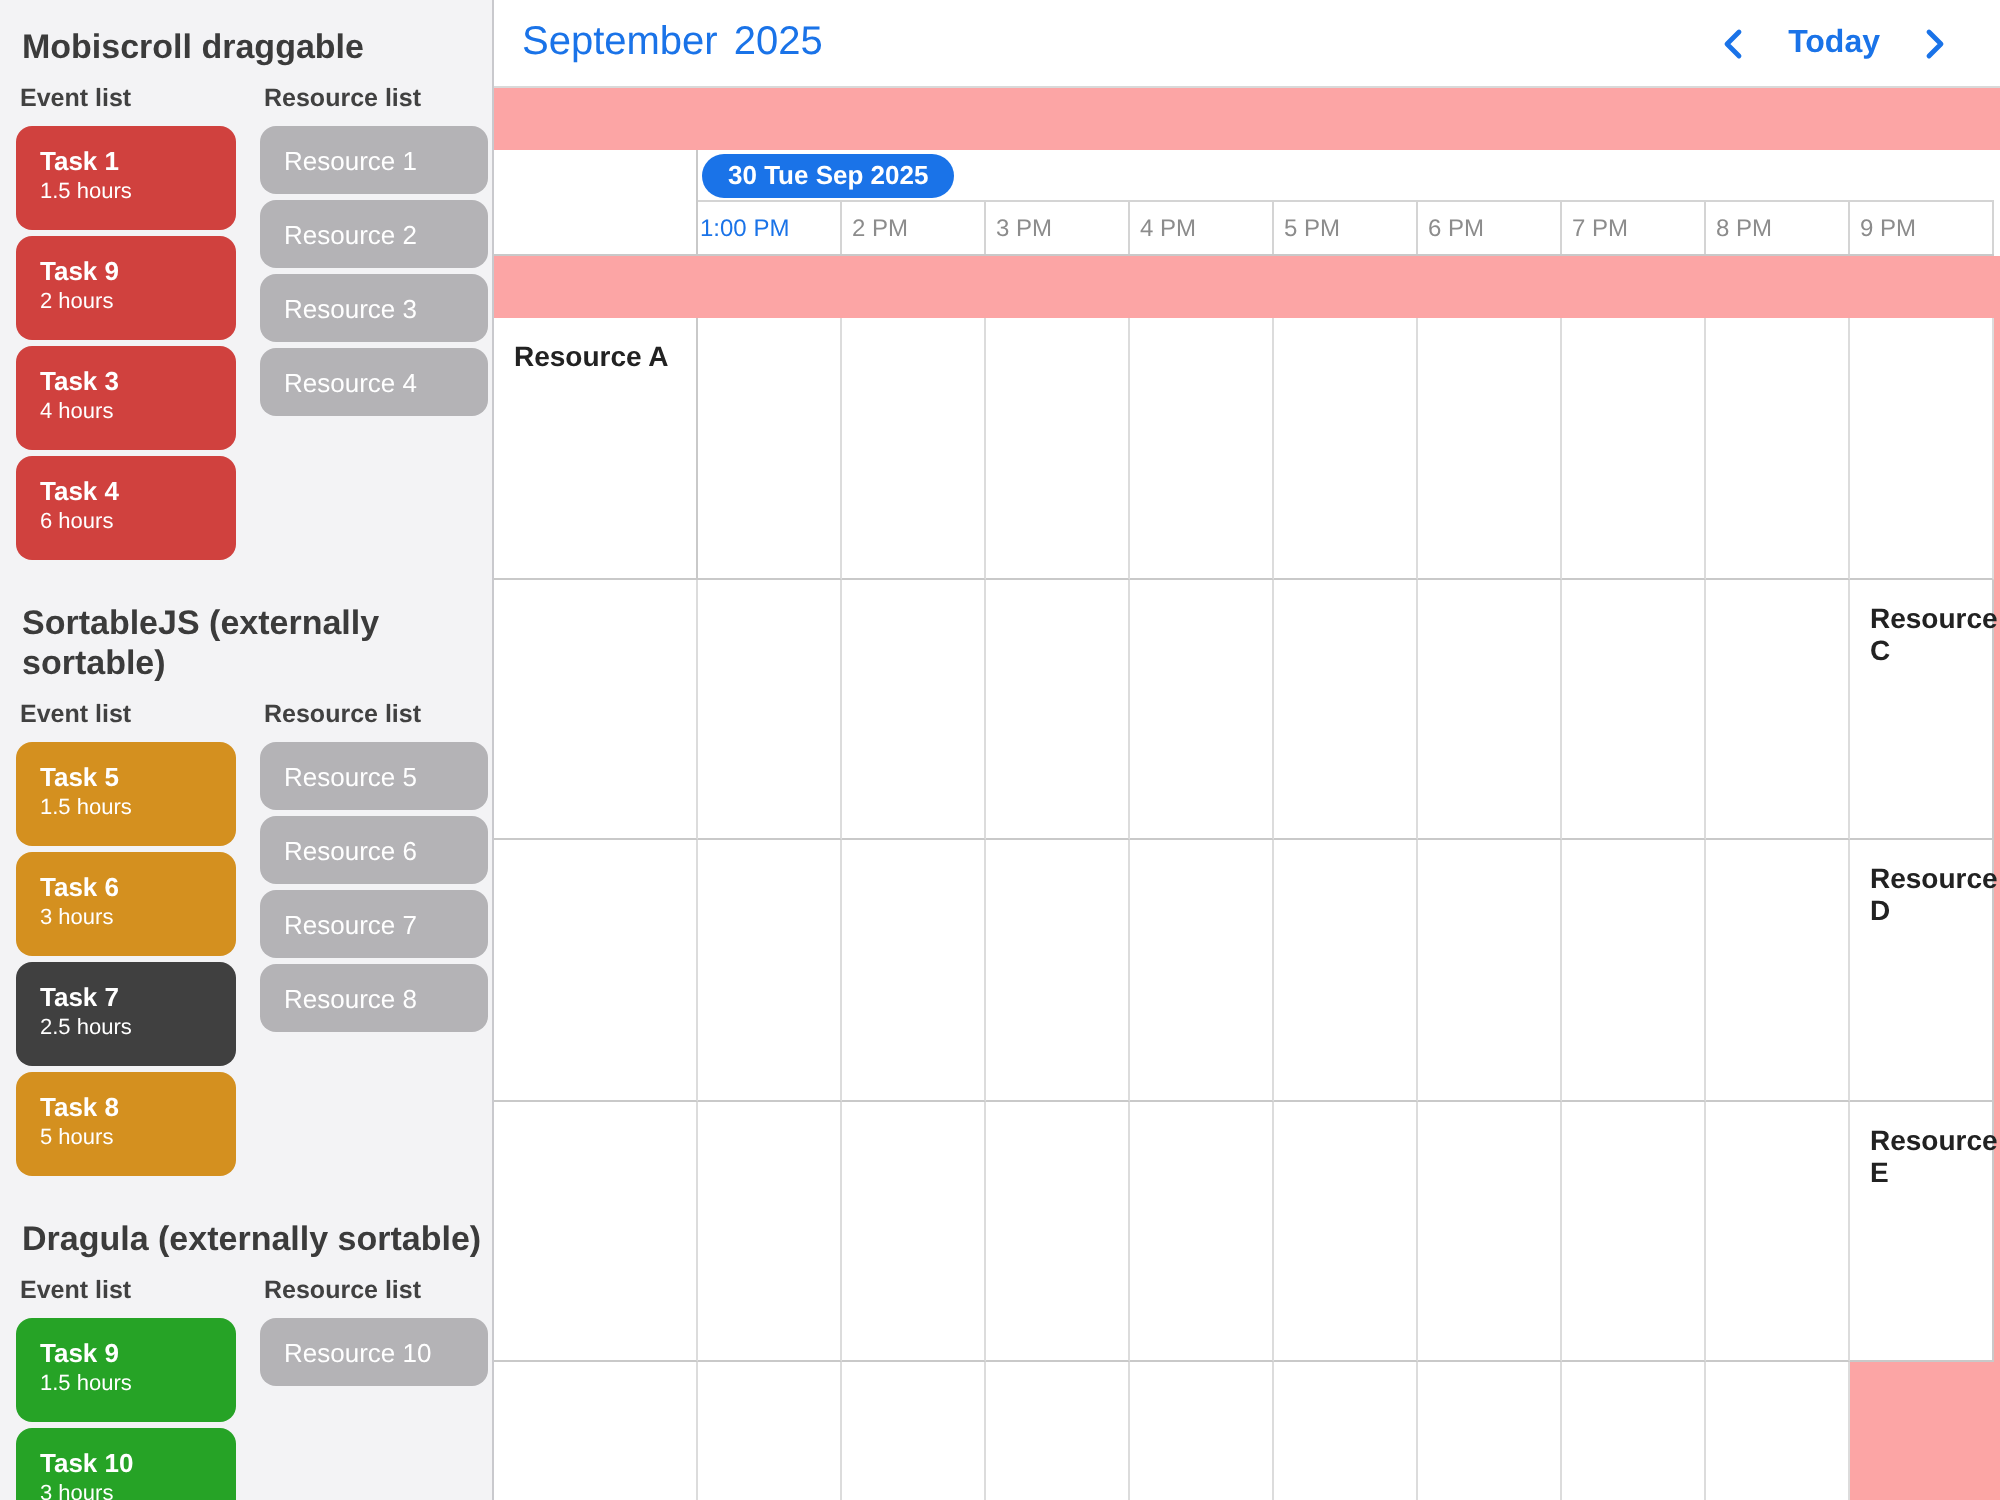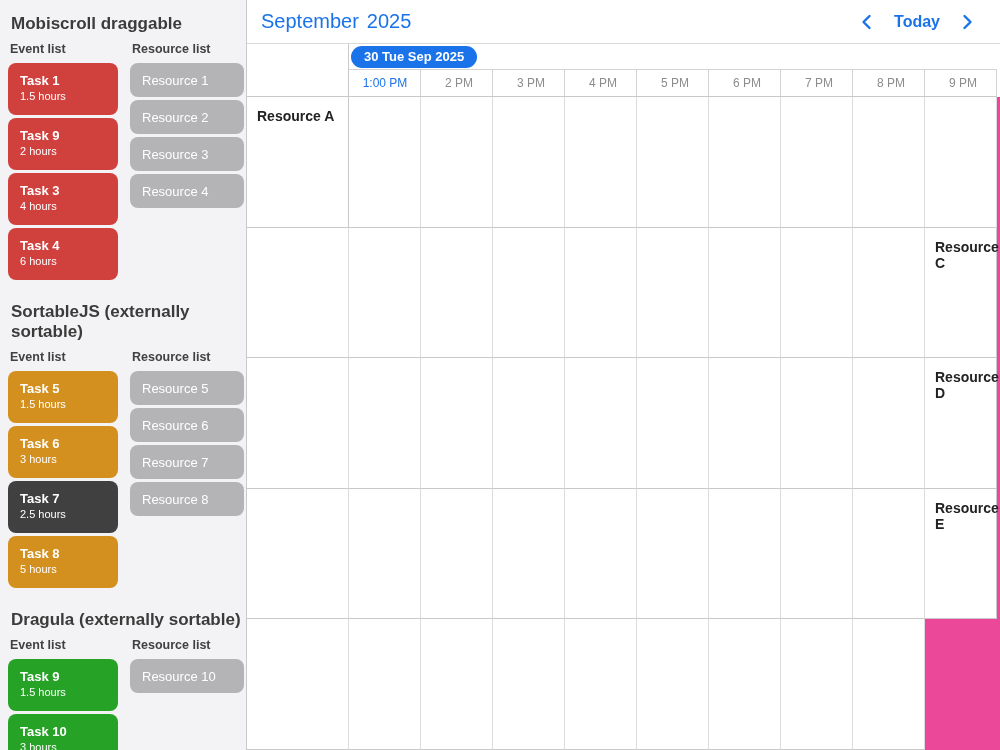--- a/index.html
+++ b/index.html
@@ -35,38 +35,38 @@
   }
   .task-card .task-title { font-size: 13px; font-weight: 700; display: block; line-height: 17px; }
   .task-card .task-duration { font-size: 11px; font-weight: 400; display: block; line-height: 15px; }
   .res-card {
     height: 34px; border-radius: 8px; margin-bottom: 3px;
     color: #fff; font-size: 13px; font-weight: 400;
     display: flex; align-items: center; padding-left: 12px; cursor: grab;
   }
 
   
-  .calendar { flex: 1 1 auto; background: #ec4899; display: flex; flex-direction: column; }
+  .calendar { flex: 1 1 auto; background: #fca5a5; display: flex; flex-direction: column; gap: 31px; }
   .toolbar {
     height: 44px; flex: 0 0 44px; display: flex; align-items: center;
     justify-content: space-between; border-bottom: 1px solid #d9d9d9;
     padding: 0 20px 0 14px; background: #fff;
   }
   .cal-title { font-size: 20px; color: #1a73e8; font-weight: 400; }
   .cal-title .year { margin-left: 8px; }
   .nav { display: flex; align-items: center; }
   .nav-btn { background: none; border: none; cursor: pointer; padding: 2px 4px; display: flex; align-items: center; }
   .nav-btn svg { display: block; }
   .today-btn {
     background: none; border: none; cursor: pointer;
     font-family: inherit; font-size: 16px; font-weight: 700; color: #1a73e8;
     margin: 0 10px; padding: 2px 4px;
   }
 
-  .sheet-header { flex: 0 0 53px; display: flex; background: #fff; text-align: center; }
+  .sheet-header { flex: 0 0 53px; display: flex; background: #fff; }
   .corner-cell {
     width: 102px; flex: 0 0 102px; height: 53px;
     border-right: 1px solid #c9c9c9; border-bottom: 1px solid #c9c9c9;
   }
   .header-right { display: flex; flex-direction: column; }
   .date-row { height: 26px; width: 648px; border-bottom: 1px solid #d4d4d4; display: flex; align-items: center; }
   .date-pill {
     margin-left: 2px; background: #1a73e8; color: #fff;
     font-size: 13px; font-weight: 700; border-radius: 12px;
     padding: 3px 13px 4px 13px; white-space: nowrap; cursor: pointer;

